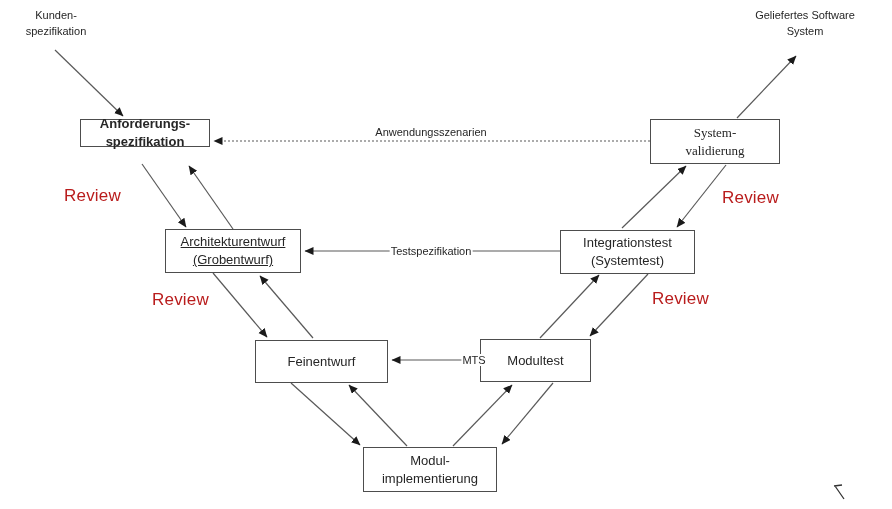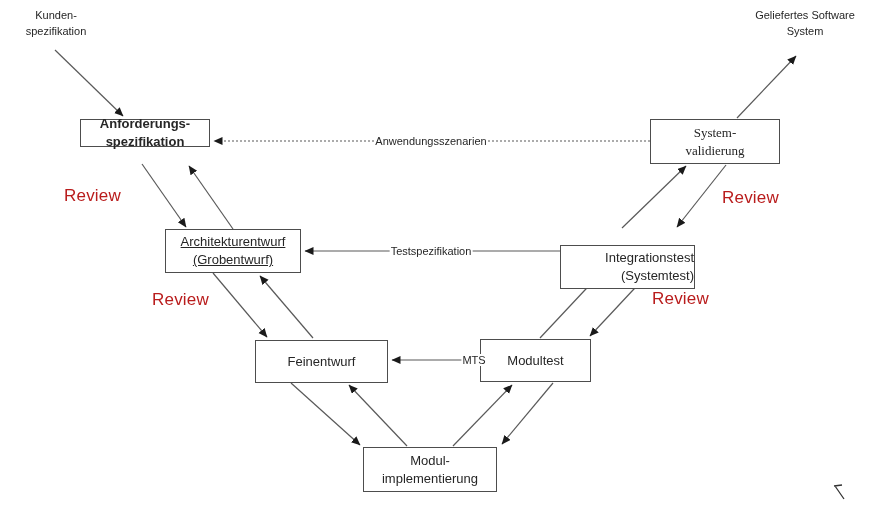--- a/index.html
+++ b/index.html
@@ -79,37 +79,37 @@
     <div>spezifikation</div>
   </div>
   <div class="box" style="left:650px; top:119px; width:130px; height:45px;font-family:Liberation Serif, serif;">
     <div>System-</div>
     <div>validierung</div>
   </div>
   <div class="box" style="left:165px; top:229px; width:136px; height:44px;text-decoration:underline;">
     <div>Architekturentwurf</div>
     <div>(Grobentwurf)</div>
   </div>
-  <div class="box" style="left:560px; top:245px; width:135px; height:44px;align-items:flex-end;">
+  <div class="box" style="left:560px; top:230px; width:135px; height:44px;">
     <div>Integrationstest</div>
     <div>(Systemtest)</div>
   </div>
   <div class="box" style="left:255px; top:340px; width:133px; height:43px;">
     <div>Feinentwurf</div>
   </div>
   <div class="box" style="left:480px; top:339px; width:111px; height:43px;">
     <div>Modultest</div>
   </div>
   <div class="box" style="left:363px; top:447px; width:134px; height:45px;">
     <div>Modul-</div>
     <div>implementierung</div>
   </div>
 
   <div class="review" style="left:64px; top:186px;">Review</div>
   <div class="review" style="left:152px; top:290px;">Review</div>
   <div class="review" style="left:722px; top:188px;">Review</div>
   <div class="review" style="left:652px; top:289px;">Review</div>
 
-  <div class="conn-label" style="left:431px; top:141px;">Anwendungsszenarien</div>
+  <div class="conn-label" style="left:431px; top:132px;">Anwendungsszenarien</div>
   <div class="conn-label" style="left:431px; top:251px;">Testspezifikation</div>
   <div class="conn-label" style="left:430px; top:360px;margin-left:44px;">MTS</div>
 
 </div>
 
 </body></html>

